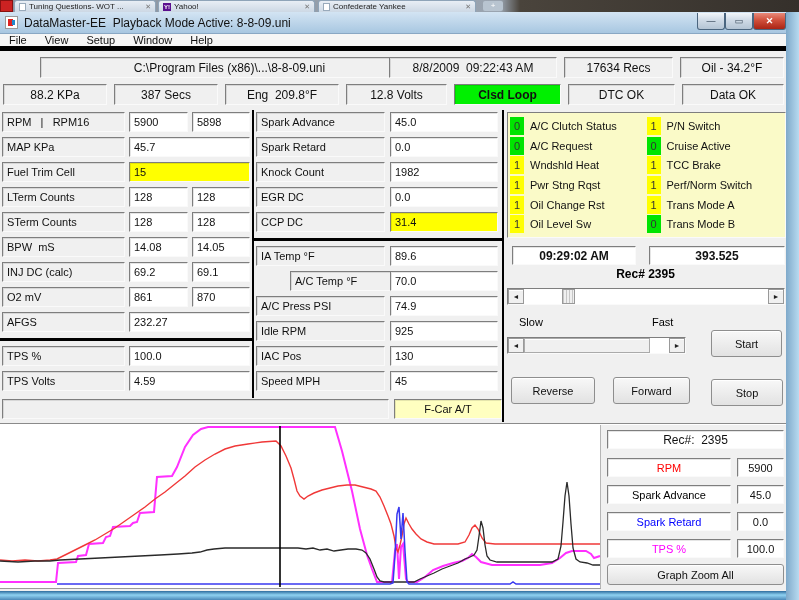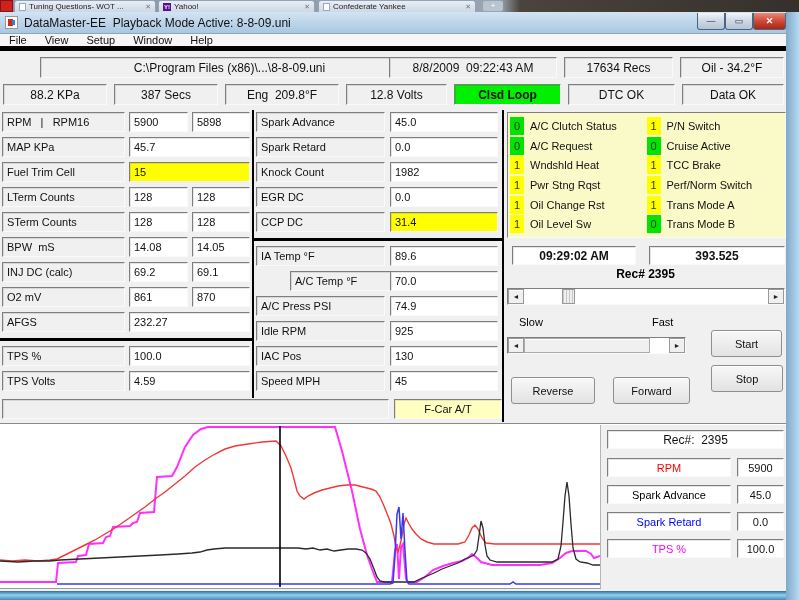--- a/index.html
+++ b/index.html
@@ -188,36 +188,37 @@
   <div class="abs" style="left:652px;top:316px;font-size:11px;">Fast</div>
   <div class="abs sbar" style="left:507px;top:337px;width:179px;height:17px;">
     <div class="sarrow">◄</div>
     <div class="sthumb-wide" style="width:126px;"></div>
     <div class="strack"></div>
     <div class="sarrow">►</div>
   </div>
   <div class="abs btn3d" style="left:711px;top:330px;width:71px;height:27px;">Start</div>
   <div class="abs btn3d" style="left:511px;top:377px;width:84px;height:27px;">Reverse</div>
   <div class="abs btn3d" style="left:613px;top:377px;width:77px;height:27px;">Forward</div>
-  <div class="abs btn3d" style="left:711px;top:365px;width:72px;height:27px;">Stop</div>
+  <div class="abs btn3d" style="left:711px;top:379px;width:72px;height:27px;">Stop</div>
 
   <div id="graph-groove-a" class="abs"></div>
   <div id="graph-groove-b" class="abs"></div>
   <div id="graph-plot" class="abs">
     <svg id="graph-svg" width="601" height="163" viewBox="0 426 601 163" preserveAspectRatio="none">
         <polyline points="0,583 56,583 58,564 76,563 78,557 86,556 89,545 103,544 106,538 110,537 113,528 130,527 133,524 137,523 140,514 154,513 157,478 172,477 177,468 185,448 193,436 201,430 208,428 335,428 342,452 352,492 360,530 367,556 372,570 377,583 392,583 395,552 397,545 399,580 401,548 403,545 406,580 408,583 417,583 425,578 433,571 443,567 453,564 462,562 468,559 472,555 476,558 481,563 492,566 540,566 552,564 560,559 566,554 572,552 586,552 591,555 594,559 600,557" fill="none" stroke="#ff30ff" stroke-width="2"></polyline>
         <polyline points="0,561 12,562 25,561 38,562 50,561 57,560 65,556 75,551 85,546 95,541 105,535 115,529 125,522 135,515 145,508 155,500 165,493 175,485 185,477 195,468 205,461 215,455 225,450 235,447 248,445 262,443 276,442 281,447 286,457 291,469 294,480 297,492 300,497 304,500 308,497 314,494 322,491 330,489 338,487 347,486 355,486 363,488 371,490 376,492 380,498 384,507 388,517 391,525 394,537 396,549 398,553 400,546 402,537 404,525 406,519 409,525 412,530 416,535 421,540 427,543 434,545 445,545 458,545 465,543 469,536 472,529 475,526 478,530 482,539 486,544 495,545 520,545 560,545 600,545" fill="none" stroke="#f03838" stroke-width="1.4"></polyline>
         <polyline points="0,562 18,563 35,562 50,562 60,561 80,560 100,559 120,558 140,557 160,556 178,555 192,554 200,553 207,551 214,550 225,549 245,549 265,549 280,549 298,549 306,550 313,549 320,551 327,550 334,552 341,551 348,550 356,550 362,551 366,554 370,560 374,570 377,578 380,582 384,583 395,583 408,583 414,583 420,580 427,577 434,574 442,570 450,567 458,564 465,560 470,558 474,556 477,551 479,537 481,522 483,529 485,546 487,557 490,561 497,563 510,563 525,563 540,563 552,563 558,560 561,547 563,523 565,497 567,483 569,497 571,525 573,549 576,560 580,563 587,564 593,566 600,566" fill="none" stroke="#2a2a2a" stroke-width="1.3"></polyline>
         <polyline points="57,585 150,585 250,585 350,585 390,585 393,584 395,556 397,515 399,508 401,540 403,514 405,552 407,583 409,585 460,585 510,585 513,583 516,585 600,585" fill="none" stroke="#3838f0" stroke-width="1.5"></polyline>
         <line x1="280" x2="280" y1="427" y2="588" stroke="#000" stroke-width="1.6"></line>
       </svg>
   </div>
   <div id="graph-side" class="abs">
     <div class="abs sk vb ctr" style="left:6px;top:5px;width:177px;height:19px;font-size:12px;">Rec#:  2395</div>
     <div id="graph-side-rows"></div>
+    <div class="abs btn3d" style="left:6px;top:139px;width:177px;height:21px;">Graph Zoom All</div>
   <div class="abs sk vb ctr" style="left: 6px; top: 33px; width: 124px; height: 19px; color: rgb(255, 0, 0);">RPM</div>
       <div class="abs sk vb ctr" style="left: 136px; top: 33px; width: 47px; height: 19px;">5900</div>
       <div class="abs sk vb ctr" style="left: 6px; top: 60px; width: 124px; height: 19px; color: rgb(0, 0, 0);">Spark Advance</div>
       <div class="abs sk vb ctr" style="left: 136px; top: 60px; width: 47px; height: 19px;">45.0</div>
       <div class="abs sk vb ctr" style="left: 6px; top: 87px; width: 124px; height: 19px; color: rgb(0, 0, 255);">Spark Retard</div>
       <div class="abs sk vb ctr" style="left: 136px; top: 87px; width: 47px; height: 19px;">0.0</div>
       <div class="abs sk vb ctr" style="left: 6px; top: 114px; width: 124px; height: 19px; color: rgb(255, 0, 255);">TPS %</div>
       <div class="abs sk vb ctr" style="left: 136px; top: 114px; width: 47px; height: 19px;">100.0</div>
     </div>
 

